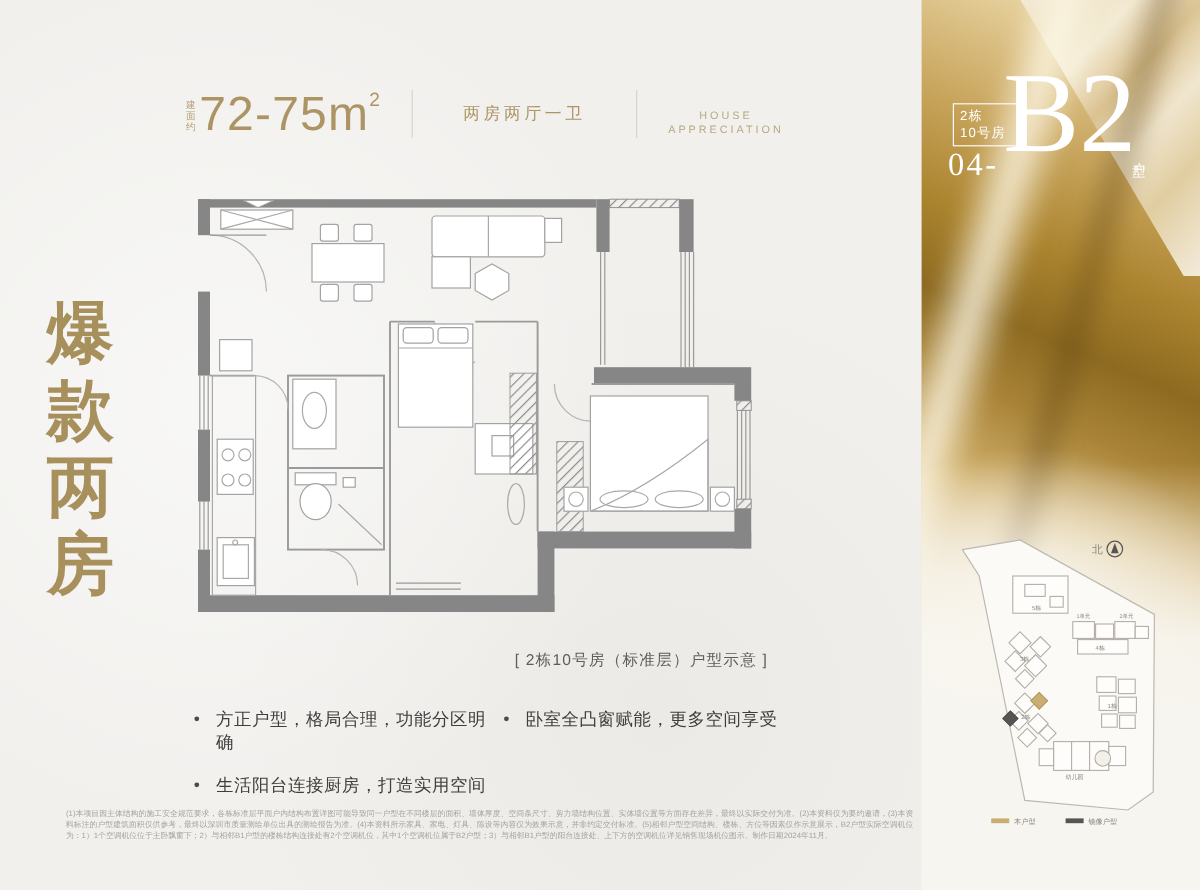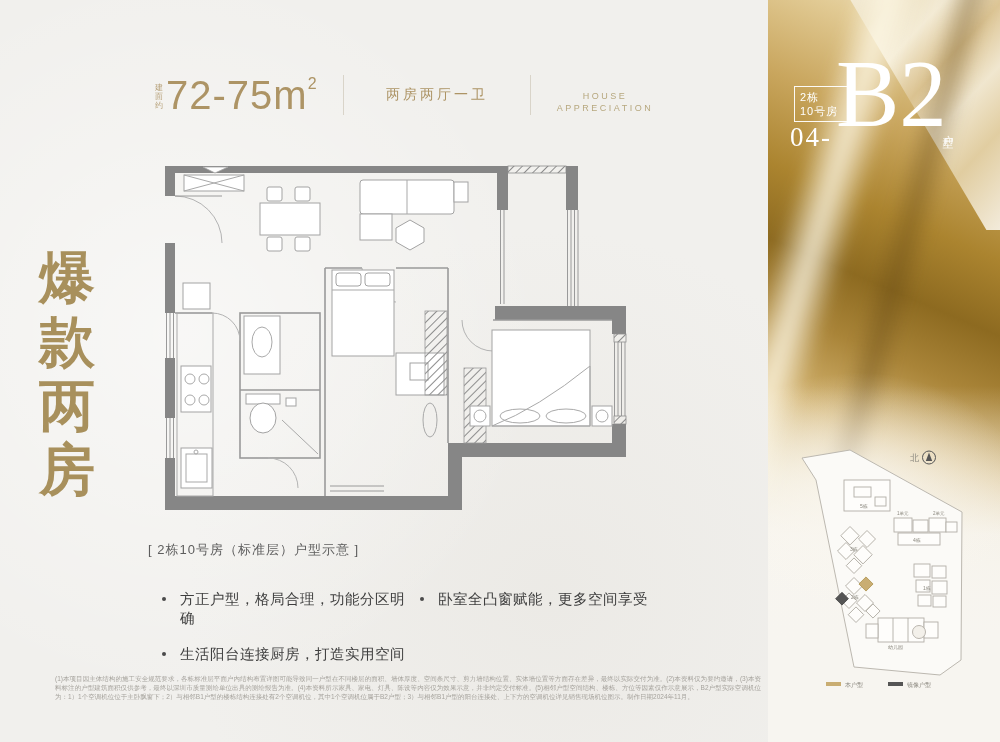--- a/index.html
+++ b/index.html
@@ -88,21 +88,21 @@
     color:#b7a87f;line-height:12px;font-weight:500;margin-top:13px;
   }
   
   .slogan{position:absolute;left:36px;top:246px;width:62px;}
   .slogan div{
     font-size:56px;line-height:64px;font-weight:700;color:#a8905c;text-align:center;
   }
   
   .plan{position:absolute;left:148px;top:158px;width:492px;height:372px;}
   .caption{
-    position:absolute;left:148px;top:541px;width:492px;text-align:left;
+    position:absolute;left:148px;top:541px;width:492px;text-align:right;
     font-size:13px;color:#5d5d5d;letter-spacing:1px;font-weight:500;
   }
   
   .features{
     position:absolute;left:162px;top:590px;width:520px;
     display:grid;grid-template-columns:248px 1fr;row-gap:17px;column-gap:10px;
   }
   .feat{display:flex;align-items:flex-start;font-size:14.5px;color:#3e3e3e;letter-spacing:.5px;}
   .feat .dot{
     width:4px;height:4px;border-radius:50%;background:#4a4a4a;

